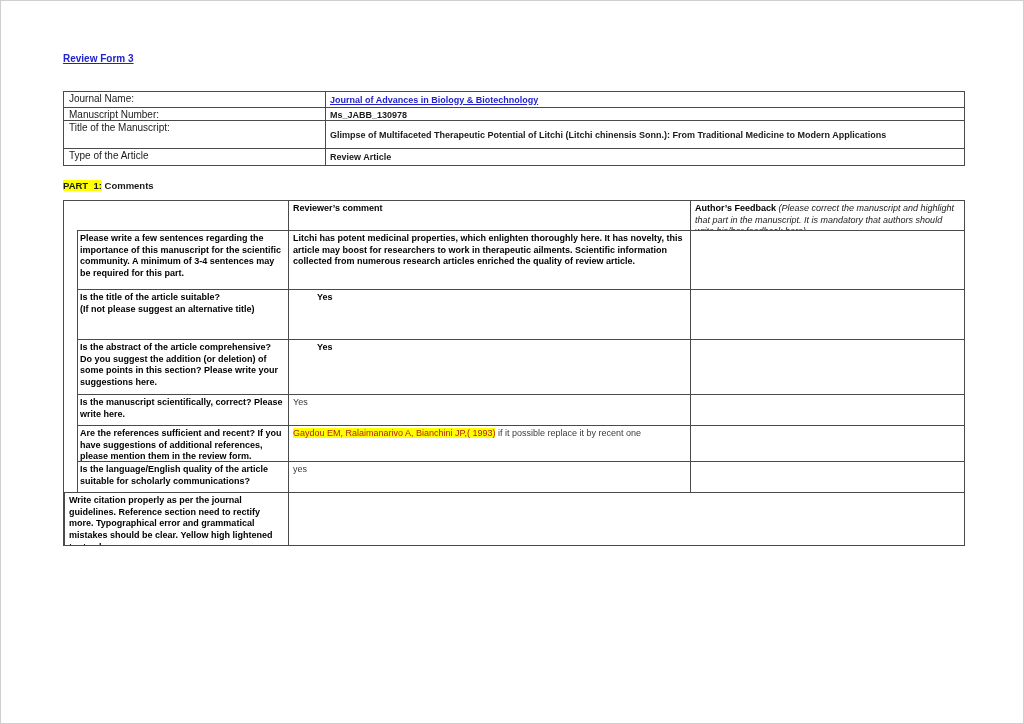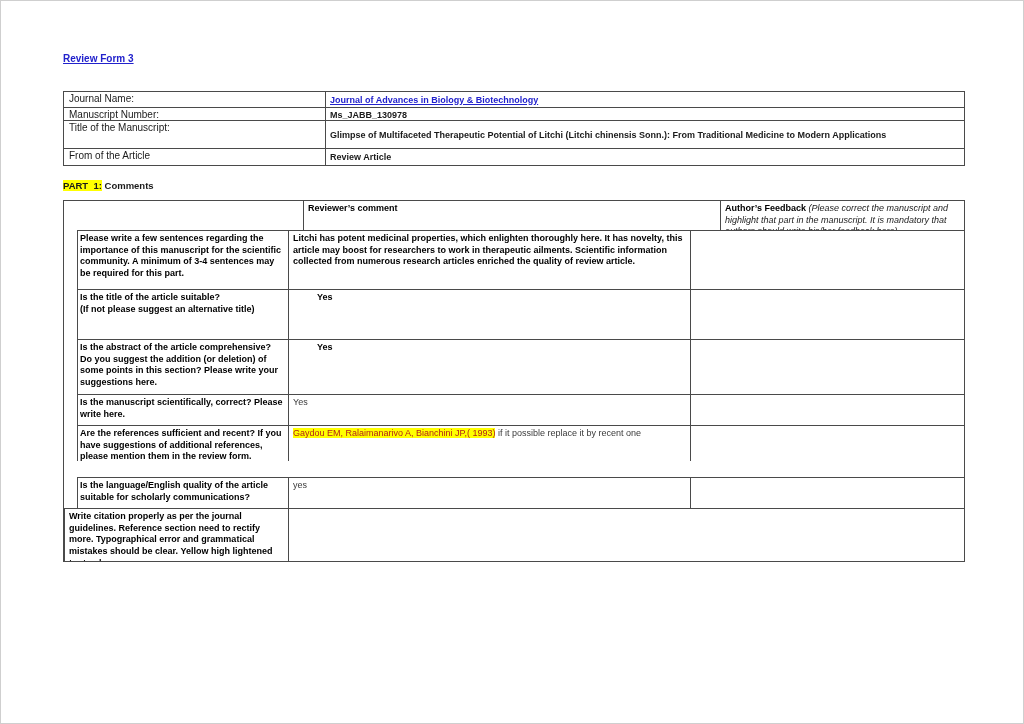--- a/index.html
+++ b/index.html
@@ -34,27 +34,27 @@
 
   
   .ctable{position:absolute;left:62px;top:199px;width:902px;border:1px solid var(--bd);font-size:9px;line-height:1.3;}
   .mrow{display:grid;grid-template-columns:13px 211px 402px 1fr;}
   .mrow3{display:grid;grid-template-columns:224px 402px 1fr;}
   .cell{padding:2px 4px;overflow:hidden;}
   .bl{border-left:1px solid var(--bd);}
   .bt{border-top:1px solid var(--bd);}
   .q{font-weight:bold;white-space:pre-line;padding-left:2px;color:#000;}
   .nc{padding:0;}
-  .h-header{height:29px;gap:15px;}
+  .h-header{height:29px;}
   .h-r1{height:59px;}
   .h-r2{height:50px;}
   .h-r3{height:55px;}
   .h-r4{height:31px;}
   .h-r5{height:36px;}
-  .h-r6{height:31px;margin-top:16px;}
+  .h-r6{height:31px;}
   .h-r7{height:53px;}
   .bold{font-weight:bold;color:#000;}
   .indent{padding-left:28px;}
   .ital{font-style:italic;color:#222;}
   .cite{background:var(--hl);color:var(--red);}
   .optlbl{font-weight:bold;text-decoration:underline;color:#000;}
   .optrest{color:#3a3a3a;}
   .row-optional{border-top:1px solid var(--bd);}
   .reg{color:#3a3a3a;}
 
@@ -81,21 +81,21 @@
     </div>
     <div class="irow r-msno">
       <div class="lbl">Manuscript Number:</div>
       <div class="val">Ms_JABB_130978</div>
     </div>
     <div class="irow r-title">
       <div class="lbl">Title of the Manuscript:</div>
       <div class="val">Glimpse of Multifaceted Therapeutic Potential of Litchi (Litchi chinensis Sonn.): From Traditional Medicine to Modern Applications</div>
     </div>
     <div class="irow r-type">
-      <div class="lbl">From of the Article</div>
+      <div class="lbl">Type of the Article</div>
       <div class="val">Review Article</div>
     </div>
   </div>
 
   <div class="part-head">
     <span class="part-hl">PART  1:</span><span> Comments</span>
   </div>
 
   <div class="ctable">
 

